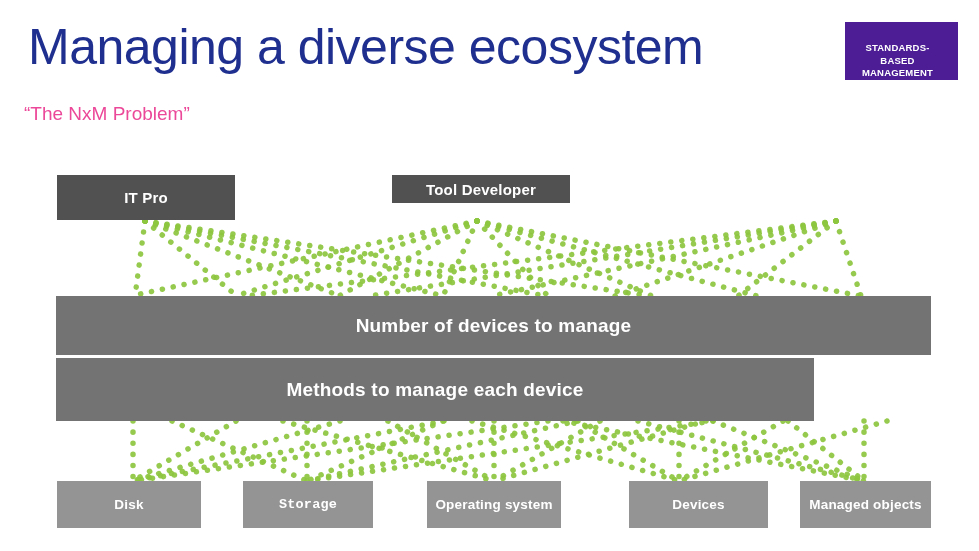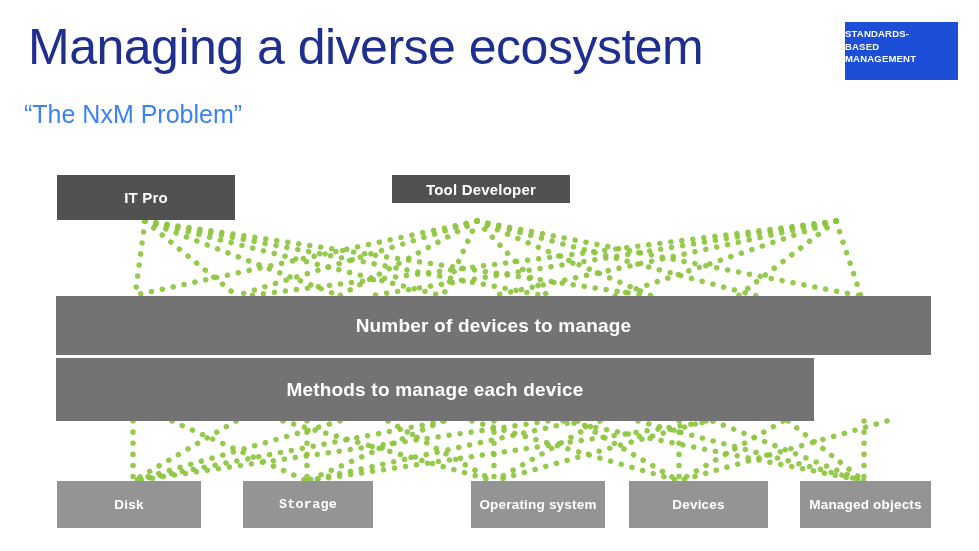--- a/index.html
+++ b/index.html
@@ -27,40 +27,40 @@
     line-height: 58px;
     color: #1f2f8f;
     font-weight: 400;
     letter-spacing: -0.5px;
     white-space: nowrap;
   }
   #subtitle {
     position: absolute;
     left: 24px;
     top: 98px;
-    font-size: 25px;
+    font-size: 19px;
     line-height: 32px;
-    color: #3b82f6;
+    color: #ec4899;
     font-weight: 400;
     white-space: nowrap;
   }
   #corner-badge {
     position: absolute;
     left: 845px;
     top: 22px;
     width: 113px;
     height: 58px;
-    background: #1d4ed8;
+    background: #4c1d95;
     color: #ffffff;
     font-size: 9.5px;
     line-height: 12.5px;
     font-weight: bold;
-    text-align: left;
-    letter-spacing: 0.2px;
-    padding: 6px 8px 0 0;
+    text-align: center;
+    letter-spacing: 0.2px;
+    padding: 20px 8px 0 0;
     box-sizing: border-box;
   }
   #corner-badge span { display: block; }
 
   
   #connectors {
     position: absolute;
     left: 0;
     top: 0;
     width: 979px;
@@ -188,21 +188,21 @@
   <div class="blue-bar" style="left: 56px; top: 358px; width: 758px; height: 63px;">
     <span>Methods to manage each device</span>
   </div>
 
   <div class="object-box" style="left: 57px; top: 481px; width: 144px; height: 47px;">
     <span>Disk</span>
   </div>
   <div class="object-box" style="left: 243px; top: 481px; width: 130px; height: 47px; font-family: Liberation Mono, monospace;">
     <span>Storage</span>
   </div>
-  <div class="object-box" style="left: 427px; top: 481px; width: 134px; height: 47px; margin-left: 44px;">
+  <div class="object-box" style="left: 427px; top: 481px; width: 134px; height: 47px;">
     <span>Operating system</span>
   </div>
   <div class="object-box" style="left: 629px; top: 481px; width: 139px; height: 47px;">
     <span>Devices</span>
   </div>
   <div class="object-box" style="left: 800px; top: 481px; width: 131px; height: 47px;">
     <span>Managed objects</span>
   </div>
 
 </div>

